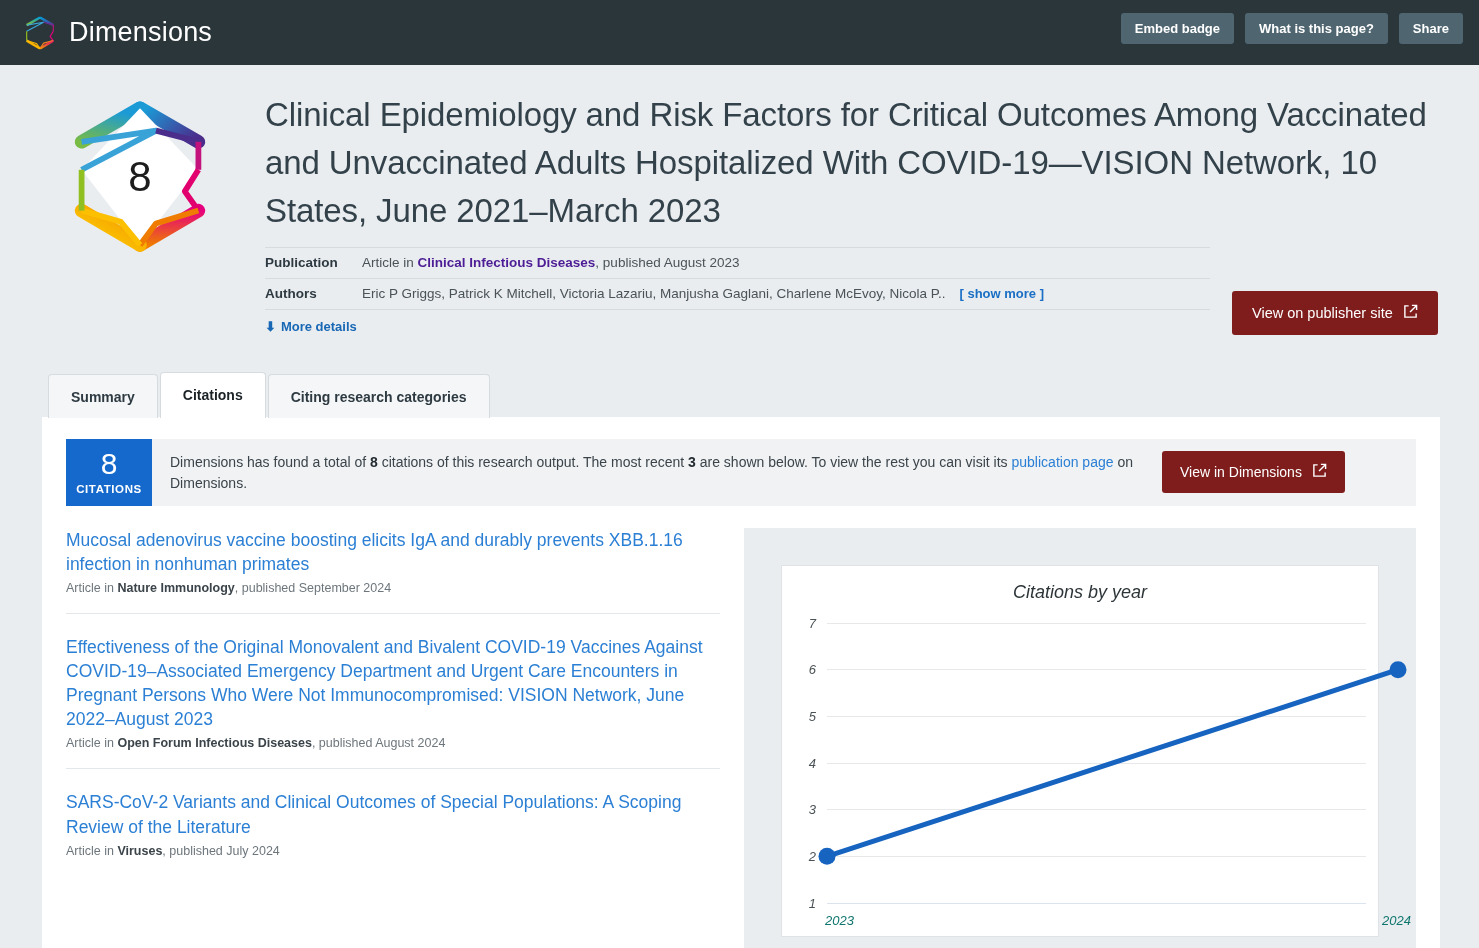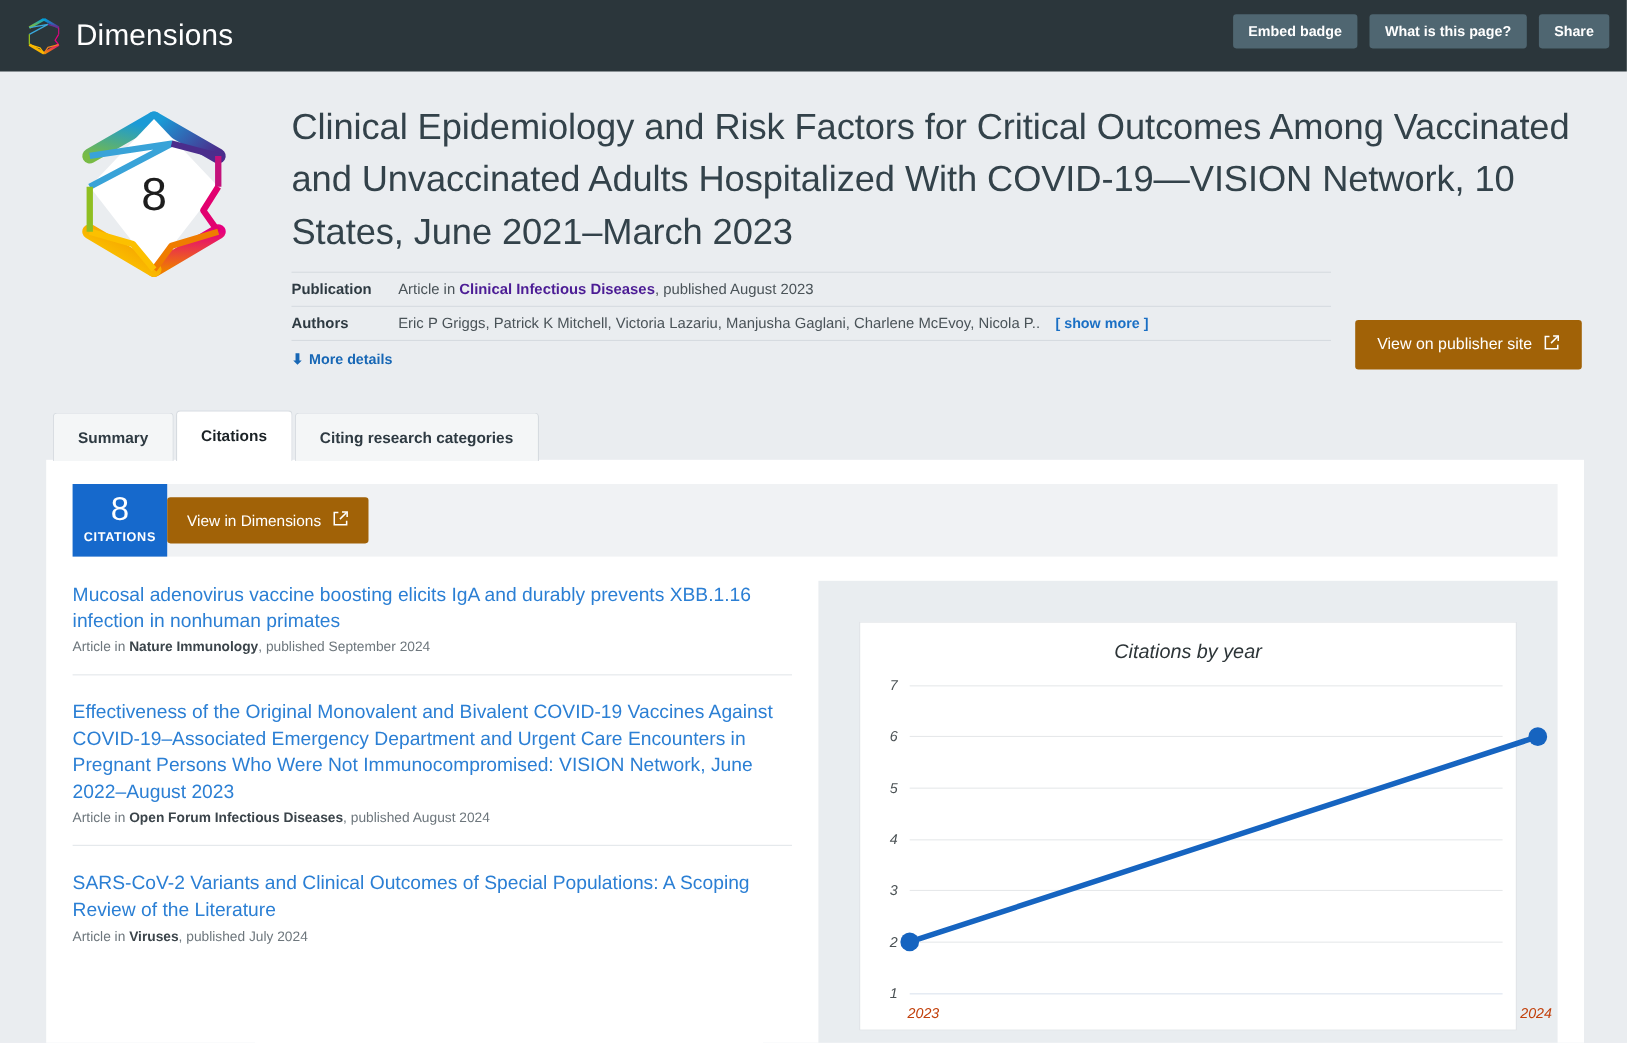--- a/index.html
+++ b/index.html
@@ -81,21 +81,21 @@
   .meta-line:first-child { border-top: 1px solid #d6dbe0; }
   .meta-label { width: 97px; flex: 0 0 97px; font-weight: 700; color: #2e3a42; }
   .meta-value { flex: 1 1 auto; color: #4a5358; }
   .meta-value b { color: #4c1d95; }
   .showmore { color: #1a6fc4; margin-left: 14px; font-weight: 700; cursor: pointer; font-size: 13px; }
   .more-details {
     margin-top: 9px; color: #1767b5; font-size: 13px; font-weight: 700;
     cursor: pointer; display: inline-flex; align-items: center; gap: 5px;
   }
   .btn-primary {
-    background: #a16207;
+    background: #7f1d1d;
     color: #fff;
     border: none;
     border-radius: 3px;
     font-size: 14.5px;
     font-weight: 400;
     padding: 13px 20px;
     display: inline-flex;
     align-items: center;
     gap: 10px;
     cursor: pointer;
@@ -221,21 +221,21 @@
   .gridline {
     position: absolute;
     left: 45px; right: 12px;
     height: 1px;
     background: #e6e8ea;
   }
   .gridline.base { background: #dbe3ee; }
   .xtick {
     position: absolute;
     font-size: 13px;
-    color: #c2410c;
+    color: #0f766e;
     bottom: 8px;
   }
   .svgline { position: absolute; left: 0; top: 0; }
 </style>
 </head>
 <body>
 
 <div class="topnav">
   <div class="brand">
     <span>
@@ -394,20 +394,23 @@
   </div>
   <div class="tab">Citing research categories</div>
 </div>
 
 <div class="panel">
 
   <div class="cit-banner">
     <div class="cit-count">
       <div class="num">8</div>
       <div class="lbl">CITATIONS</div>
+    </div>
+    <div class="cit-text">
+      <span>Dimensions has found a total of </span><b>8</b><span> citations of this research output. The most recent </span><b>3</b><span> are shown below. To view the rest you can visit its </span><a>publication page</a><span> on Dimensions.</span>
     </div>
     <div class="cit-banner-btn">
       <button class="btn-primary">
         <span>View in Dimensions</span>
         <span>
           <svg width="15" height="15" viewBox="0 0 16 16" fill="none" stroke="#ffffff" stroke-width="1.5">
             <path d="M6 2H2v12h12v-4"></path>
               <path d="M9.5 1.5H14.5V6.5"></path>
               <path d="M14.2 1.8 L7.5 8.5"></path>
           </svg>

